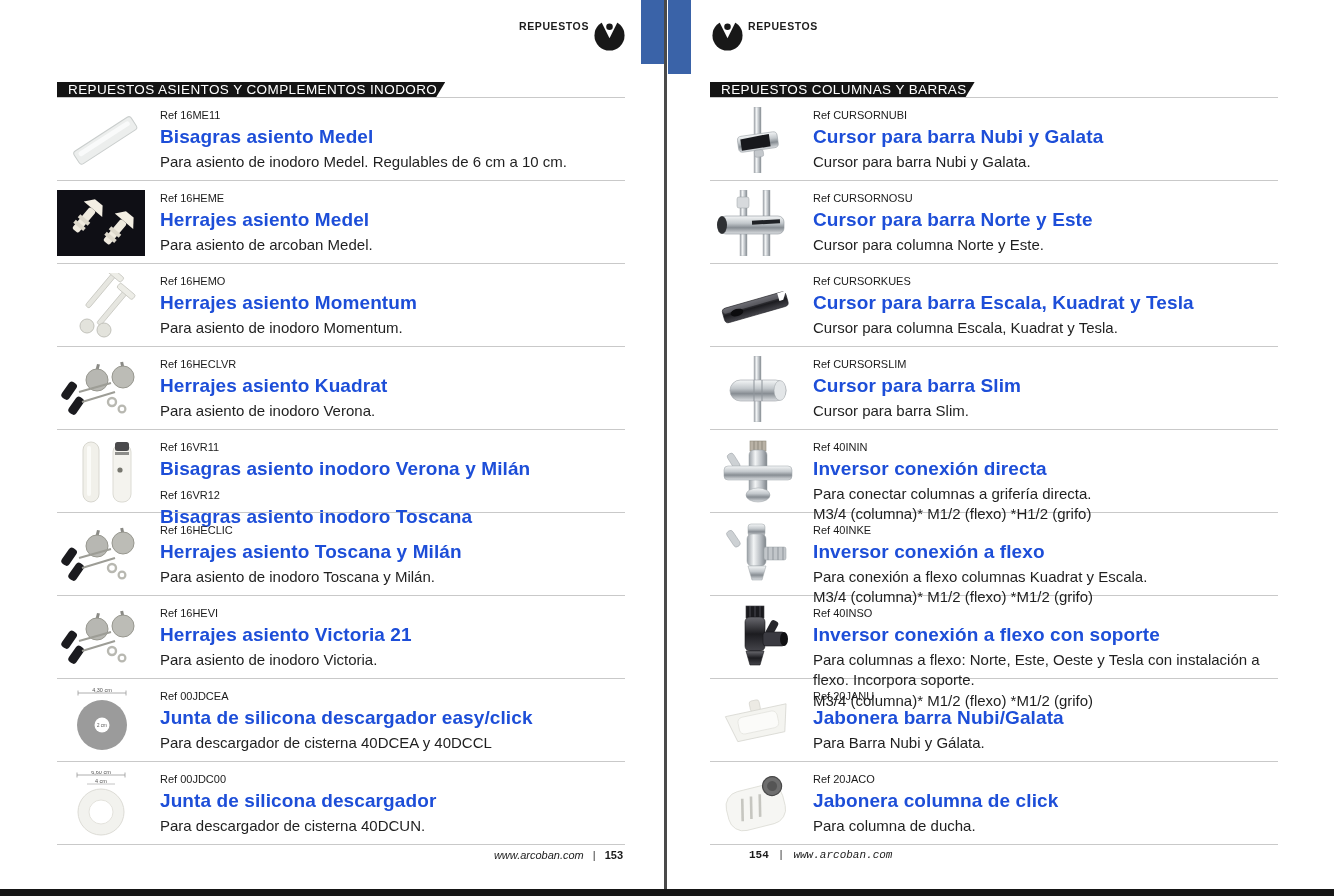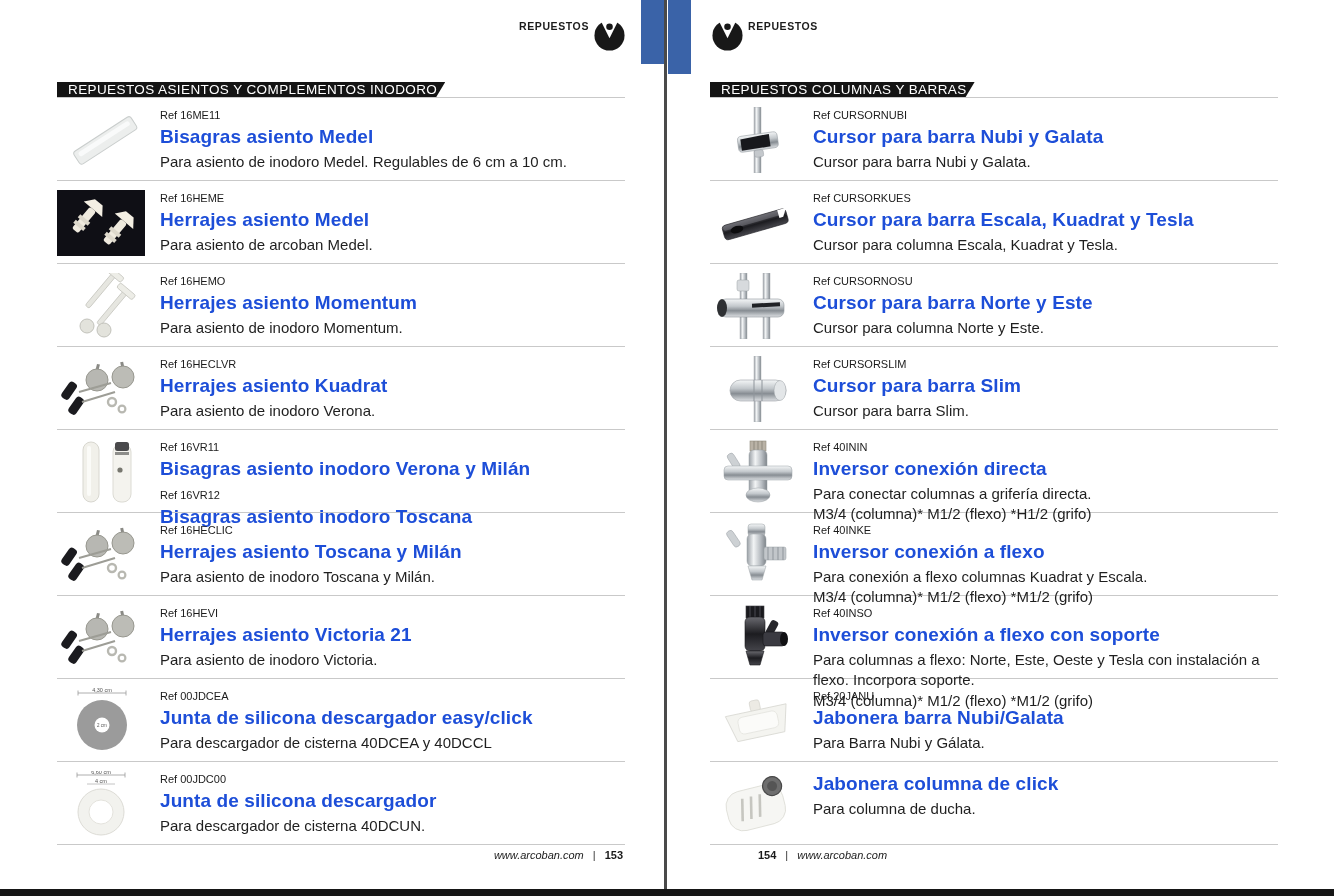--- a/index.html
+++ b/index.html
@@ -50,21 +50,21 @@
   .thumb svg{width:96px;height:66px;display:block;}
   .info{flex:1;padding-top:2px;}
   .ref{font-size:11px;color:#1b1b1b;margin-bottom:5px;}
   .pname{font-size:19px;font-weight:bold;color:#1d4ed8;margin-bottom:4px;letter-spacing:.1px;}
   .desc{font-size:15px;color:#1f1f1f;line-height:1.35;}
   .row.dual .pname{margin-bottom:9px;}
 
   
   .pfoot{position:absolute;top:849px;font-size:11px;display:flex;gap:9px;align-items:baseline;color:#1a1a1a;padding-left:29px;}
   .page.left .pfoot{right:2px;}
-  .page.right .pfoot{left:19px;}
+  .page.right .pfoot{left:10px;font-family:Liberation Mono, monospace;}
   .pfoot .url{font-style:italic;}
   .pfoot .sep{color:#333;}
   .pfoot .pnum{font-weight:bold;}
 
   .dimtext{font-family:"Liberation Sans",sans-serif;}
 </style>
 </head>
 <body>
 
 <svg width="0" height="0" style="position:absolute" aria-hidden="true">
@@ -338,50 +338,50 @@
       <div class="info">
         <div class="ref">Ref CURSORNUBI</div>
         <div class="pname">Cursor para barra Nubi y Galata</div>
         <div class="desc">Cursor para barra Nubi y Galata.</div>
       </div>
     </div>
 
     <div class="row">
       <div class="thumb">
         <svg viewBox="0 0 96 66">
-          <g transform="rotate(-16 48 33)">
-            <rect x="12" y="26" width="66" height="15" rx="4" fill="url(#darkM)" stroke="#1d1d21" stroke-width="0.6"></rect>
-            <rect x="13" y="26.5" width="64" height="5" rx="2.5" fill="#74747c" opacity="0.55"></rect>
-            <polygon points="70,26 79,26 74,34 70,34" fill="#ffffff"></polygon>
-            <ellipse cx="26" cy="33.5" rx="6.5" ry="3.6" fill="#0c0c0e"></ellipse>
-          </g>
-        </svg>
-      </div>
-      <div class="info">
-        <div class="ref">Ref CURSORKUES</div>
-        <div class="pname">Cursor para barra Escala, Kuadrat y Tesla</div>
-        <div class="desc">Cursor para columna Escala, Kuadrat y Tesla.</div>
-      </div>
-    </div>
-
-    <div class="row">
-      <div class="thumb">
-        <svg viewBox="0 0 96 66">
           <rect x="30" y="0" width="7" height="66" fill="url(#rodG)" stroke="#aab0b5" stroke-width="0.5"></rect>
           <rect x="53" y="0" width="7" height="66" fill="url(#rodG)" stroke="#aab0b5" stroke-width="0.5"></rect>
           <rect x="27" y="7" width="12" height="11" rx="2" fill="#d7dadd" stroke="#9aa0a5" stroke-width="0.5"></rect>
           <rect x="10" y="26" width="64" height="18" rx="6" fill="url(#chromeV)" stroke="#8f959b" stroke-width="0.6"></rect>
           <ellipse cx="12" cy="35" rx="5" ry="9" fill="#2e3033"></ellipse>
           <rect x="42" y="30" width="28" height="4" fill="#202226" transform="rotate(-3 56 32)"></rect>
         </svg>
       </div>
       <div class="info">
         <div class="ref">Ref CURSORNOSU</div>
         <div class="pname">Cursor para barra Norte y Este</div>
         <div class="desc">Cursor para columna Norte y Este.</div>
+      </div>
+    </div>
+
+    <div class="row">
+      <div class="thumb">
+        <svg viewBox="0 0 96 66">
+          <g transform="rotate(-16 48 33)">
+            <rect x="12" y="26" width="66" height="15" rx="4" fill="url(#darkM)" stroke="#1d1d21" stroke-width="0.6"></rect>
+            <rect x="13" y="26.5" width="64" height="5" rx="2.5" fill="#74747c" opacity="0.55"></rect>
+            <polygon points="70,26 79,26 74,34 70,34" fill="#ffffff"></polygon>
+            <ellipse cx="26" cy="33.5" rx="6.5" ry="3.6" fill="#0c0c0e"></ellipse>
+          </g>
+        </svg>
+      </div>
+      <div class="info">
+        <div class="ref">Ref CURSORKUES</div>
+        <div class="pname">Cursor para barra Escala, Kuadrat y Tesla</div>
+        <div class="desc">Cursor para columna Escala, Kuadrat y Tesla.</div>
       </div>
     </div>
 
     <div class="row">
       <div class="thumb">
         <svg viewBox="0 0 96 66">
           <rect x="44" y="0" width="7" height="66" fill="url(#rodG)" stroke="#aab0b5" stroke-width="0.5"></rect>
           <rect x="20" y="24" width="56" height="21" rx="10.5" fill="url(#chromeV)" stroke="#9aa0a5" stroke-width="0.6"></rect>
           <line x1="44" y1="24" x2="44" y2="45" stroke="#8f959b" stroke-width="1"></line>
           <line x1="52" y1="24" x2="52" y2="45" stroke="#8f959b" stroke-width="1"></line>
@@ -484,20 +484,21 @@
             <rect x="16" y="16" width="58" height="40" rx="15" fill="#f6f6f3" stroke="#dcdcd6" stroke-width="0.8"></rect>
             <line x1="34" y1="24" x2="29" y2="46" stroke="#c6c6c0" stroke-width="2.6"></line>
             <line x1="43" y1="24" x2="38" y2="46" stroke="#c6c6c0" stroke-width="2.6"></line>
             <line x1="52" y1="24" x2="47" y2="46" stroke="#c6c6c0" stroke-width="2.6"></line>
             <circle cx="66" cy="19" r="9.5" fill="#6e6e6e" stroke="#474747" stroke-width="1.2"></circle>
             <circle cx="66" cy="19" r="5" fill="#555555"></circle>
           </g>
         </svg>
       </div>
       <div class="info">
+        <div class="ref">Ref 20JACO</div>
         <div class="pname">Jabonera columna de click</div>
         <div class="desc">Para columna de ducha.</div>
       </div>
     </div>
 
   </div>
 
   <div class="pfoot">
     <span class="pnum">154</span>
     <span class="sep">|</span>

